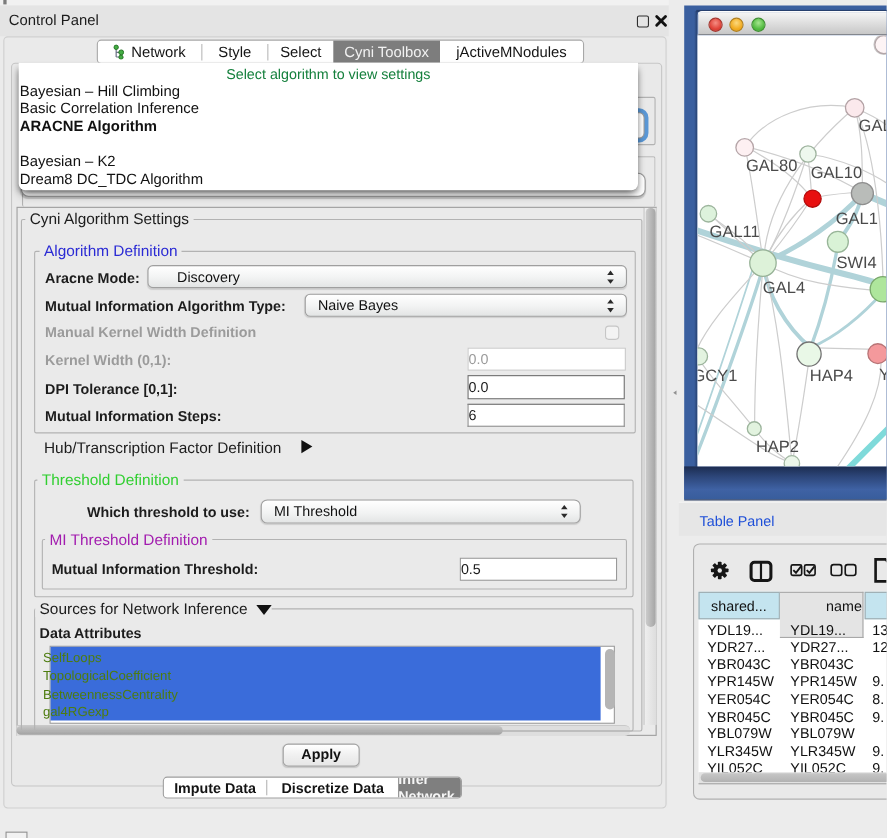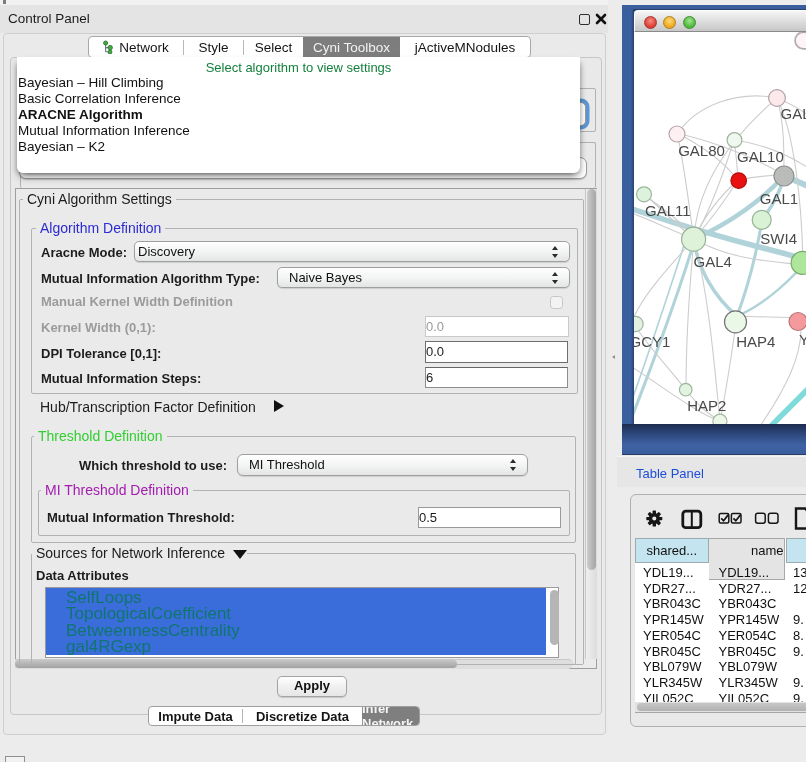--- a/index.html
+++ b/index.html
@@ -59,40 +59,40 @@
   <div style="width:59px;text-align:center">Select</div>
   <div style="width:97px;height:100%;background:#7d7d7d;color:#f2f2f2;display:flex;align-items:center;justify-content:center">Cyni Toolbox</div>
   <div style="flex:1;text-align:center">jActiveMNodules</div>
 </div>
 
 <div class="ab" style="left:17px;top:57px;width:563px;height:116px;background:#fff;border-radius:0 0 6px 6px;box-shadow:0 5px 9px -2px rgba(0,0,0,0.45),3px 3px 5px -3px rgba(0,0,0,0.25),-3px 3px 5px -3px rgba(0,0,0,0.25);z-index:40">
   <div class="ab" style="left:0;top:3px;width:100%;text-align:center;font-size:13px;color:#15803d">Select algorithm to view settings</div>
   <div class="pitem" style="top:18px">Bayesian – Hill Climbing</div>
   <div class="pitem" style="top:34px">Basic Correlation Inference</div>
   <div class="pitem" style="top:50px;font-weight:bold">ARACNE Algorithm</div>
-  <div class="pitem" style="top:66px">Mutual Information Inference</div>
   <div class="pitem" style="top:82px">Bayesian – K2</div>
+  <div class="pitem" style="top:98px">Dream8 DC_TDC Algorithm</div>
 </div>
 
 <div class="ab" style="left:15px;top:188px;width:582px;height:481px;background:#eaeaea;border:1px solid #9e9e9e;box-sizing:border-box"></div>
 
 <div class="ab" style="left:585px;top:189px;width:11px;height:470px;background:linear-gradient(to right,#efefef,#dcdcdc);border-left:1px solid #c6c6c6"></div>
 <div class="ab" style="left:586.5px;top:189px;width:9px;height:381px;background:linear-gradient(to right,#cccccc,#a5a5a5);border-radius:5px"></div>
 
 <div class="ab" style="left:15px;top:658.5px;width:558px;height:9.5px;background:#dedede;border-top:1px solid #c9c9c9;border-radius:0 5px 5px 0"></div>
 <div class="ab" style="left:15px;top:659.5px;width:442px;height:8.5px;background:linear-gradient(#c6c6c6,#a2a2a2);border-radius:4px"></div>
 
 <div class="grp" style="left:19px;top:199px;width:563px;height:464px"></div>
 <div class="glab" style="left:23px;top:191px;color:#1c1c1c">Cyni Algorithm Settings</div>
 
 <div class="grp" style="left:31px;top:228px;width:545px;height:164px"></div>
 <div class="glab" style="left:36px;top:220px;color:#2b2bd4">Algorithm Definition</div>
 
 <div class="bl" style="left:41px;top:245px">Aracne Mode:</div>
-<div class="cb" style="left:134px;top:241px;width:436px;height:21px;line-height:19px;padding-left:3px">Discovery<span class="arr"></span></div>
+<div class="cb" style="left:134px;top:241px;width:436px;height:21px;line-height:19px;padding-left:26px">Discovery<span class="arr"></span></div>
 
 <div class="bl" style="left:41px;top:271px">Mutual Information Algorithm Type:</div>
 <div class="cb" style="left:277px;top:267px;width:293px;height:21px;line-height:19px;padding-left:11px">Naive Bayes<span class="arr"></span></div>
 
 <div class="bl gl" style="left:41px;top:294px">Manual Kernel Width Definition</div>
 <div class="ab" style="left:550px;top:296px;width:13px;height:13px;background:#f3f3f3;border:1px solid #c6c6c6;border-radius:3.5px;box-sizing:border-box"></div>
 
 <div class="bl gl" style="left:41px;top:320px">Kernel Width (0,1):</div>
 <div class="tf" style="left:425px;top:316px;width:144px;height:21px;line-height:19px;padding-right:6px;color:#9b9b9b;border-color:#c9c9c9">0.0</div>
 
@@ -118,27 +118,27 @@
 <div class="tf" style="left:418px;top:507px;width:143px;height:21px;line-height:19px;padding-right:5px;border:1px solid #999">0.5</div>
 
 <div class="grp" style="left:31px;top:553px;width:543px;height:110px"></div>
 <div class="glab" style="left:32px;top:545px;color:#1c1c1c;padding-right:22px">Sources for Network Inference</div>
 <div class="ab" style="left:233px;top:550px;width:0;height:0;border-left:7px solid transparent;border-right:7px solid transparent;border-top:9px solid #111"></div>
 
 <div class="bl" style="left:36px;top:568px">Data Attributes</div>
 
 <div class="ab" style="left:45px;top:587px;width:514px;height:71px;background:#fff;border:1px solid #9a9a9a;box-sizing:border-box"></div>
 <div class="ab" style="left:46px;top:588px;width:500px;height:67px;background:#3a6cda"></div>
-<div class="ab" style="left:66px;top:590px;font-size:17px;color:#0f766e;line-height:16.4px;white-space:pre">SelfLoops
+<div class="ab" style="left:39px;top:590px;font-size:12px;color:#4d7c0f;line-height:16.4px;white-space:pre">SelfLoops
 TopologicalCoefficient
 BetweennessCentrality
 gal4RGexp</div>
 <div class="ab" style="left:549.5px;top:589.5px;width:9px;height:55px;background:#b5b5b5;border-radius:4.5px"></div>
 
-<div class="ab" style="left:277px;top:676px;width:68px;height:19px;border:1px solid #a3a3a3;border-radius:5px;background:linear-gradient(#ffffff,#f0f0f0 50%,#e6e6e6);box-shadow:0 1px 1px rgba(0,0,0,0.15);text-align:center;font-size:13px;font-weight:bold;color:#111;line-height:18px">Apply</div>
+<div class="ab" style="left:257px;top:676px;width:68px;height:19px;border:1px solid #a3a3a3;border-radius:5px;background:linear-gradient(#ffffff,#f0f0f0 50%,#e6e6e6);box-shadow:0 1px 1px rgba(0,0,0,0.15);text-align:center;font-size:13px;font-weight:bold;color:#111;line-height:18px">Apply</div>
 
 <div class="ab" style="left:148px;top:706px;width:272px;height:20px;border:1px solid #9f9f9f;border-radius:4px;background:#fff;box-sizing:border-box;display:flex;align-items:center;font-size:13px;font-weight:bold;color:#141414;z-index:5;overflow:hidden">
   <div style="width:93px;text-align:center">Impute Data</div>
   <div style="width:1px;height:14px;background:#b5b5b5"></div>
   <div style="width:119px;text-align:center">Discretize Data</div>
   <div style="flex:1;height:100%;background:#7f7f7f;color:#f5f5f5;display:flex;align-items:center;justify-content:center">Infer Network</div>
 </div>
 
 <div class="ab" style="left:5px;top:756px;width:18px;height:12px;background:#f2f2f2;border:1px solid #8f8f8f"></div>
 <div class="ab" style="left:3px;top:0;width:3px;height:4px;background:#7c7c7c"></div>

